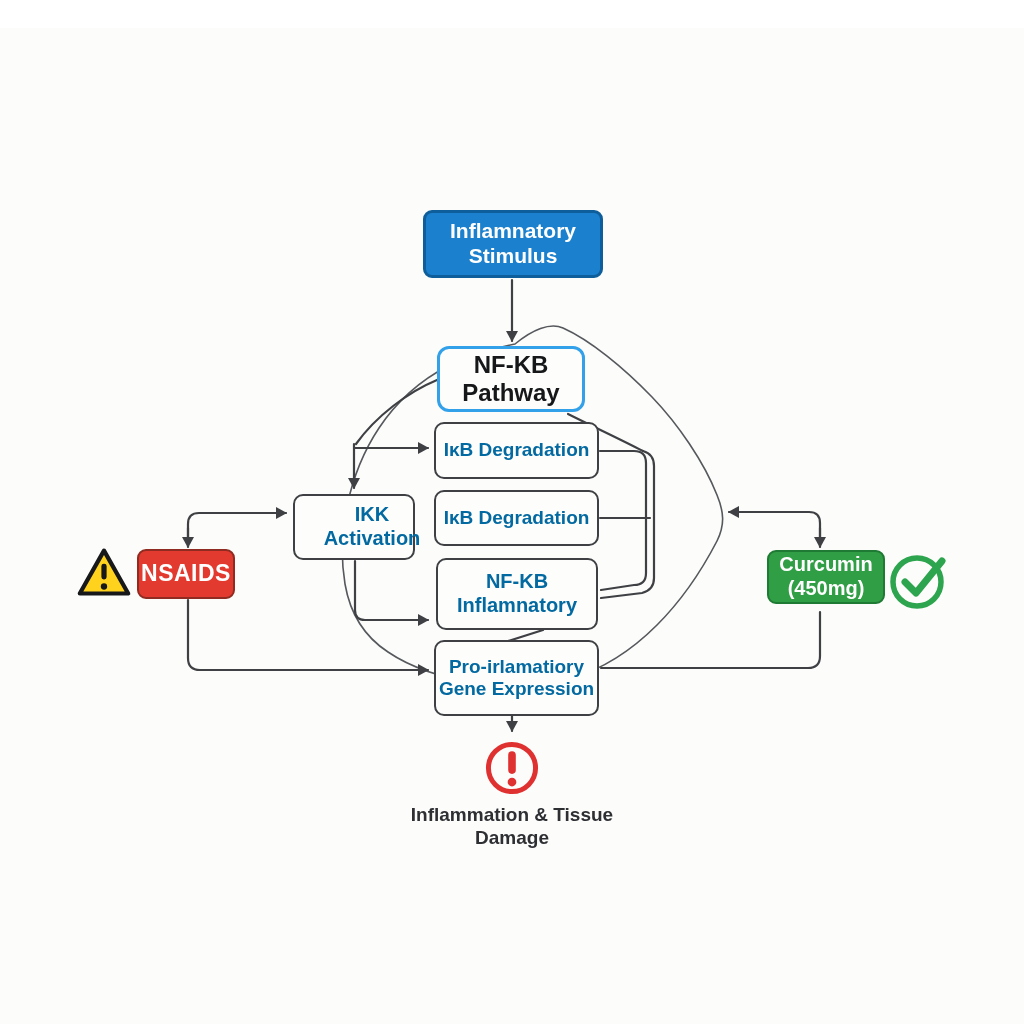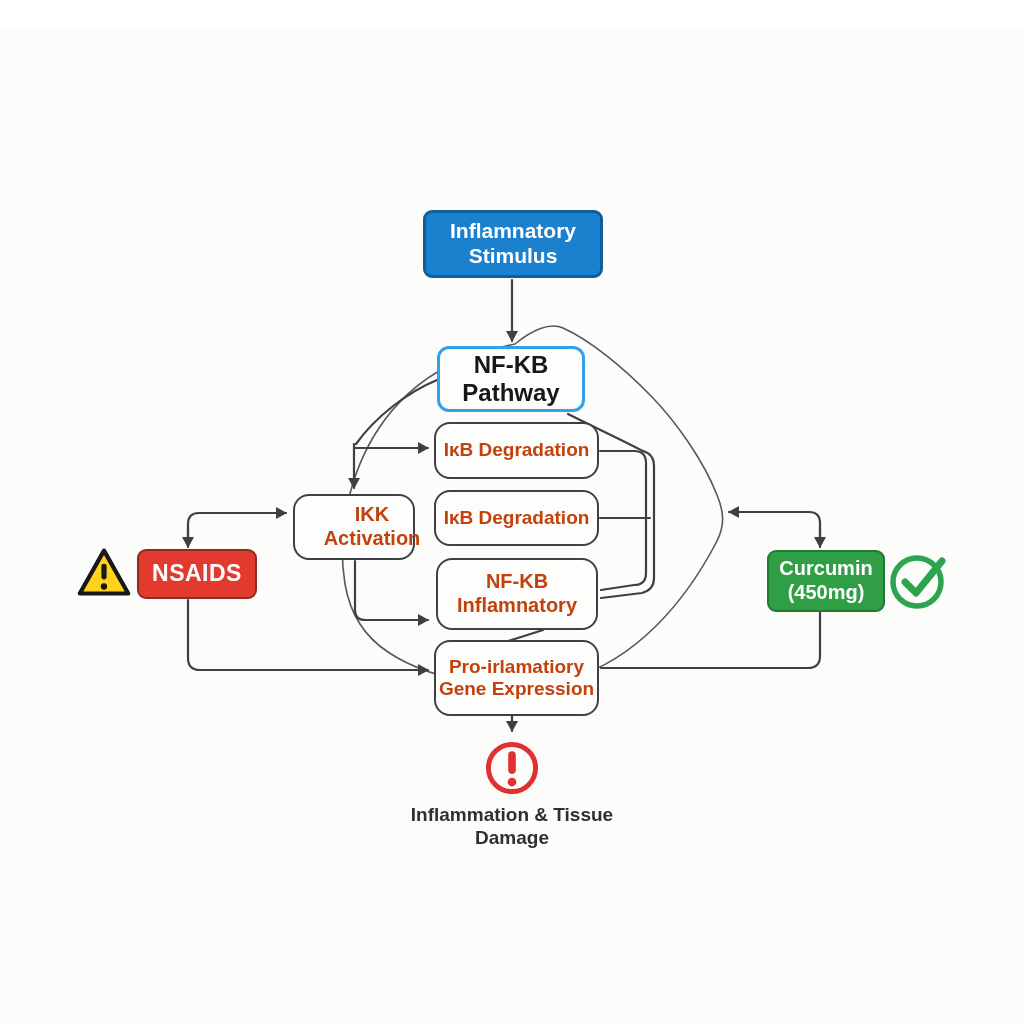--- a/index.html
+++ b/index.html
@@ -9,46 +9,46 @@
     background:#fcfcfa;
     font-family:"Liberation Sans", sans-serif;
     overflow:hidden;
     margin-top:28px;
   }
   .wires{position:absolute;left:0;top:0;z-index:1;}
   .node{
     position:absolute;z-index:2;
     background:#fdfdfc;
     border:2px solid #3e4044;
-    border-radius:16px;
+    border-radius:10px;
     display:flex;flex-direction:column;
     align-items:center;justify-content:center;
-    text-align:center;color:#c2410c;
+    text-align:center;color:#0369a1;
     line-height:1.18;font-weight:600;
     box-sizing:border-box;
   }
   .node span{display:block;}
   
   .n-stimulus{left:423px;top:182px;width:180px;height:68px;
     background:#1b80cd;border:3px solid #0f5e9c;border-radius:9px;
     color:#ffffff;font-size:21px;font-weight:700;}
   .n-pathway{left:437px;top:318px;width:148px;height:66px;
     border:3px solid #33a1ea;border-radius:12px;
     font-size:24px;font-weight:700;color:#151719;}
   .n-ikb1{left:434px;top:394px;width:165px;height:57px;font-size:19px;}
   .n-ikb2{left:434px;top:462px;width:165px;height:56px;font-size:19px;}
   .n-transl{left:436px;top:530px;width:162px;height:72px;font-size:20px;}
   .n-transl .l1{font-weight:700;}
   .n-gene{left:434px;top:612px;width:165px;height:76px;font-size:19px;}
   .n-ikk{left:293px;top:466px;width:122px;height:66px;font-size:20px;padding-left:36px;}
   
-  .n-nsaids{left:137px;top:521px;width:120px;height:50px;
+  .n-nsaids{left:137px;top:521px;width:98px;height:50px;
     background:#e23a2e;border:2px solid #8f2b21;border-radius:9px;
     color:#ffffff;font-size:23px;font-weight:700;letter-spacing:.5px;}
-  .n-curcumin{left:767px;top:522px;width:118px;height:62px;
+  .n-curcumin{left:767px;top:522px;width:118px;height:54px;
     background:#2f9e44;border:2px solid #1f7a33;border-radius:9px;
     color:#ffffff;font-size:20px;font-weight:700;}
   .icon{position:absolute;z-index:2;}
   .i-warning{left:76px;top:518px;width:56px;height:54px;}
   .i-check{left:888px;top:521px;width:64px;height:64px;}
   .i-alert{left:483px;top:711px;width:58px;height:58px;}
   .caption{
     position:absolute;z-index:2;
     left:402px;top:776px;width:220px;
     text-align:center;color:#2d2f33;

